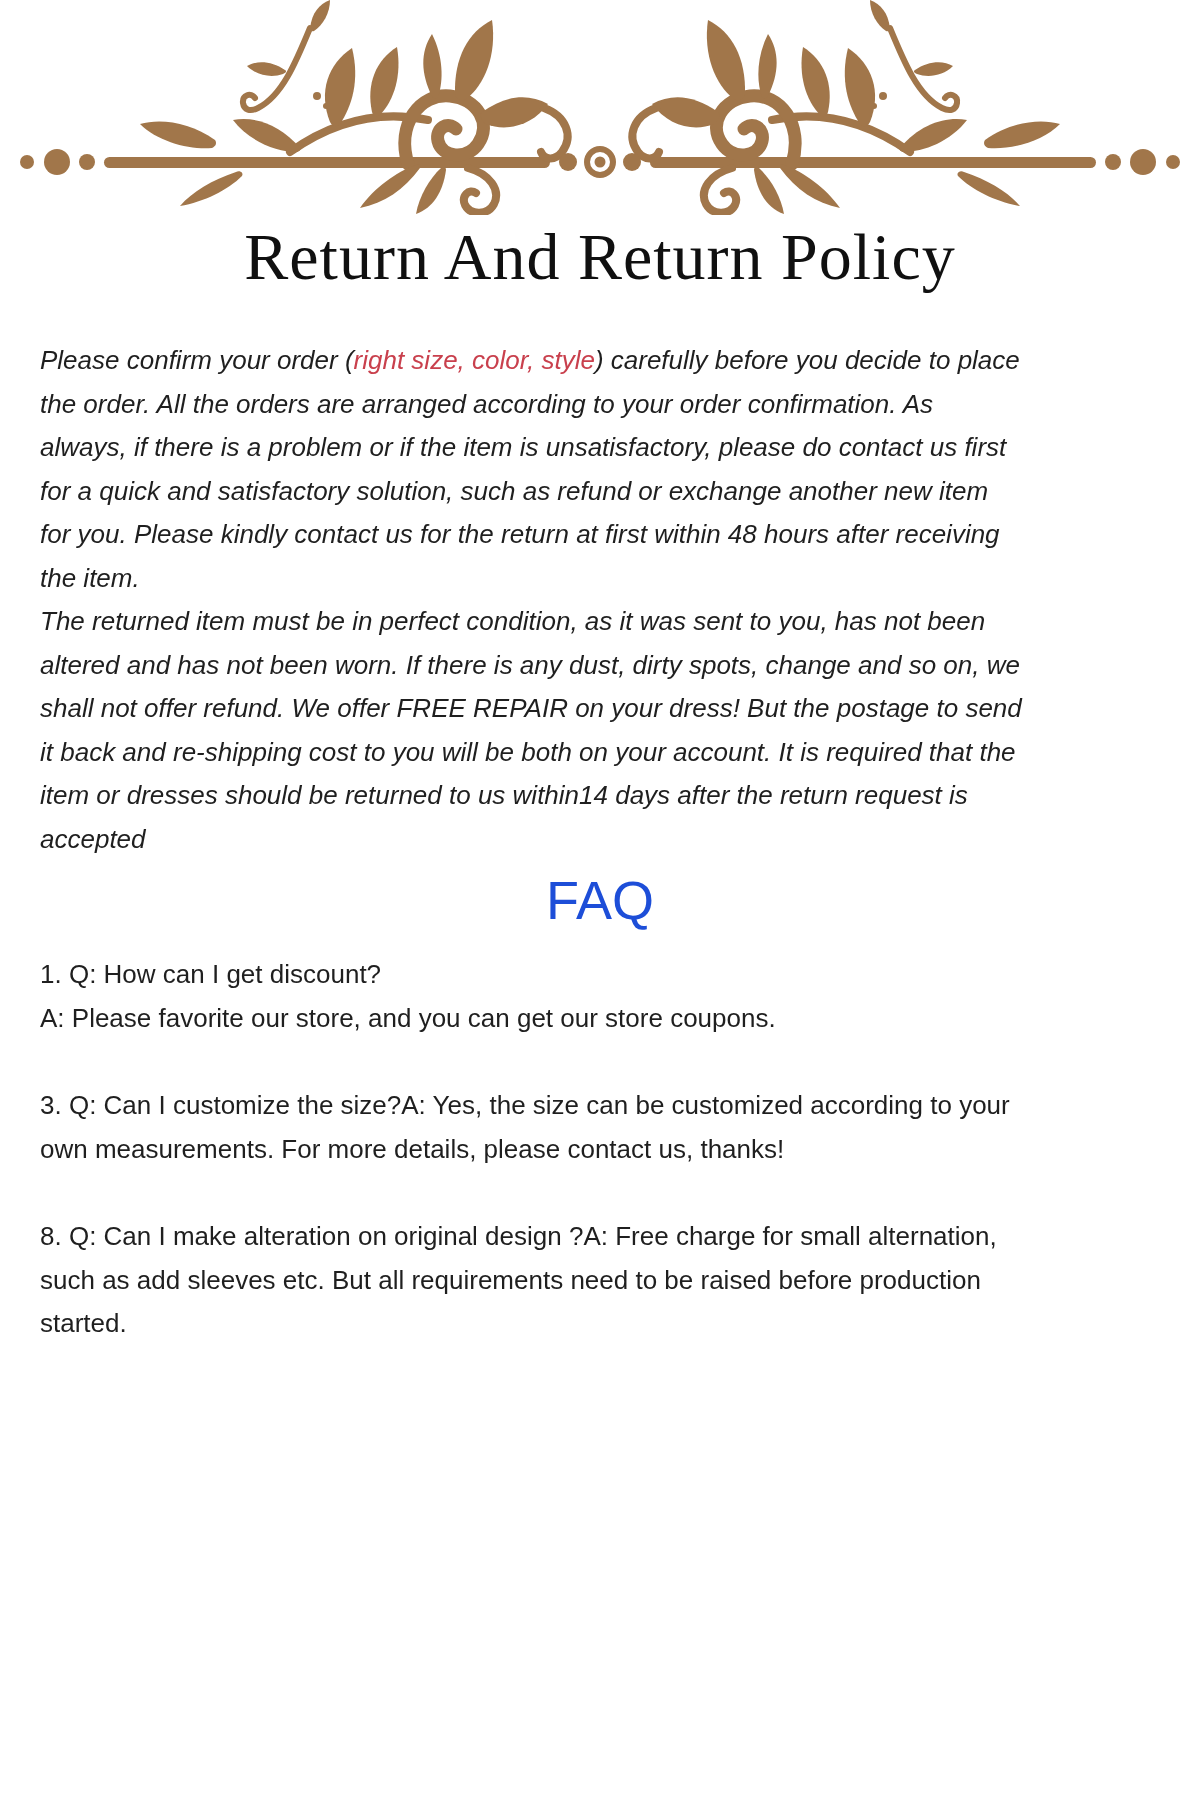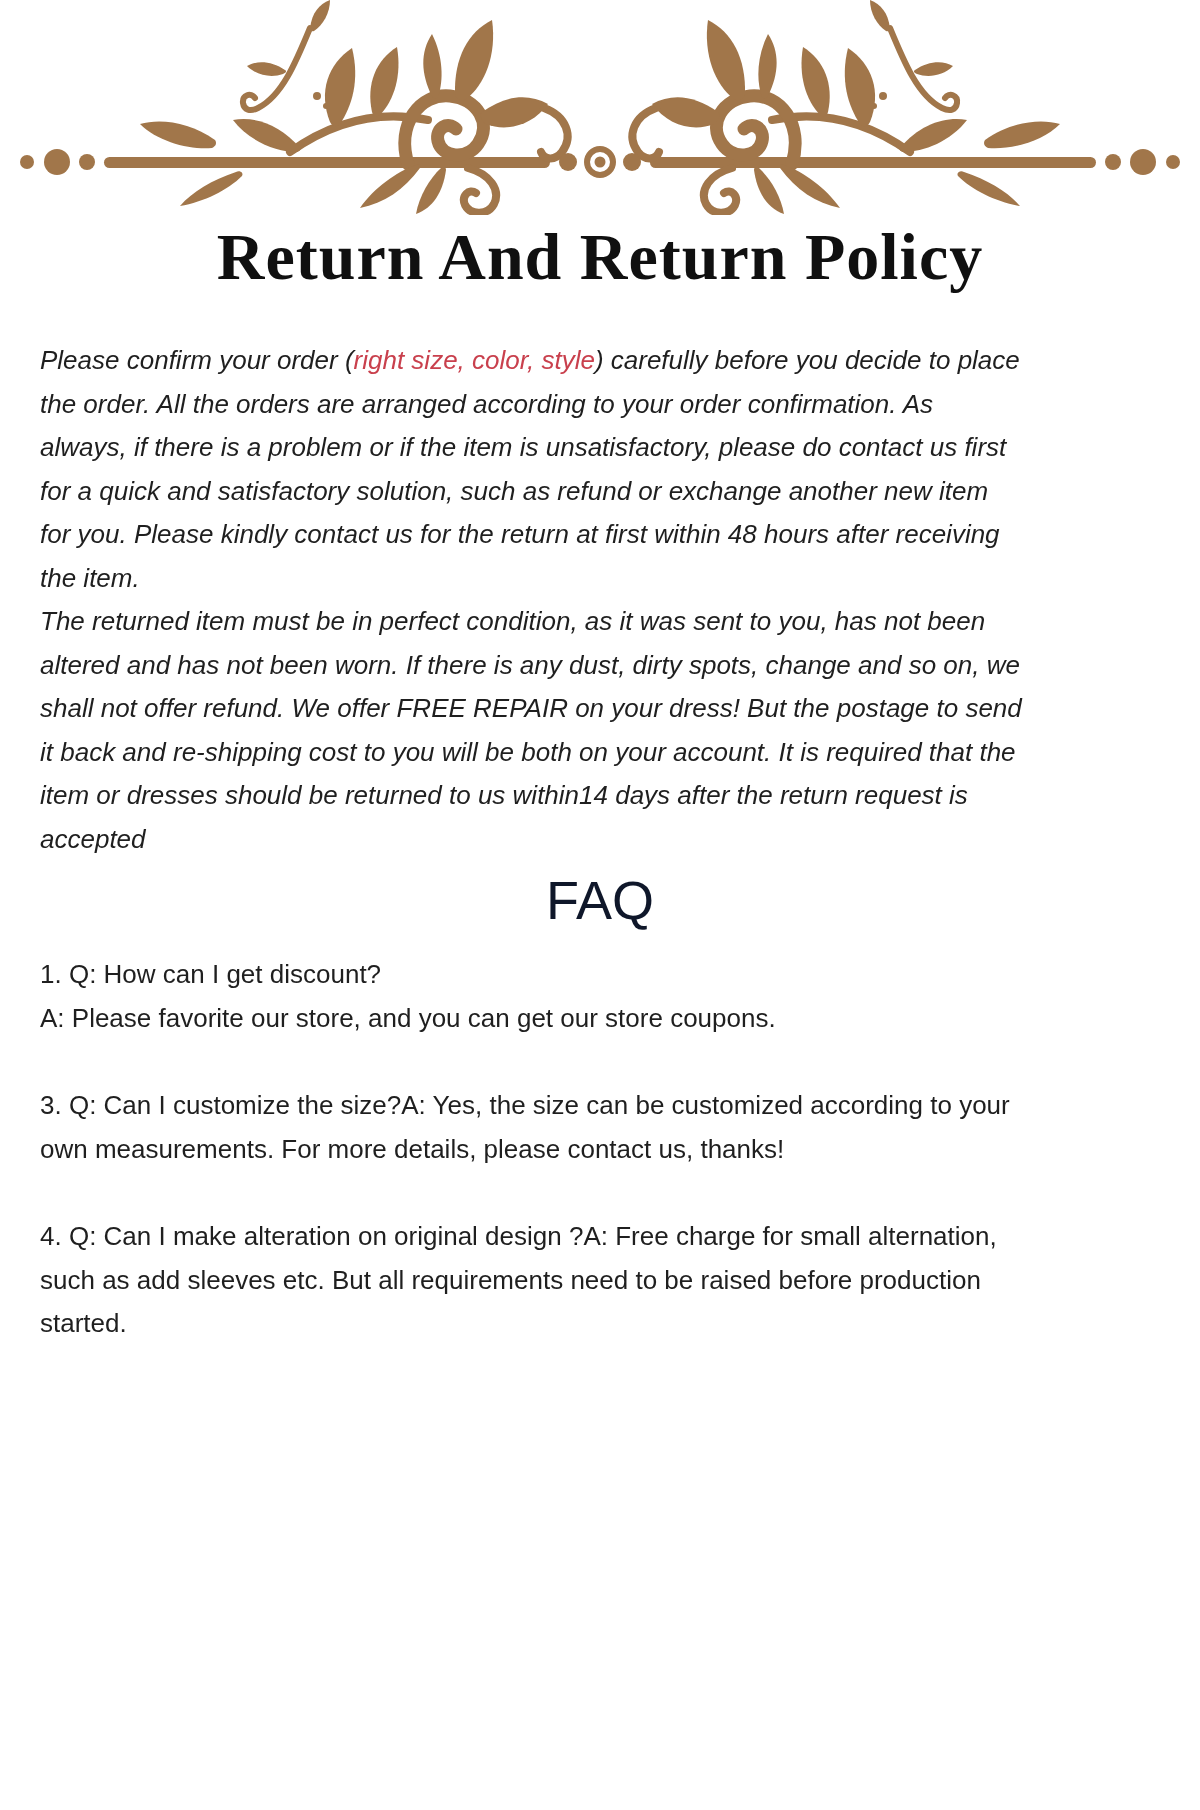--- a/index.html
+++ b/index.html
@@ -17,21 +17,21 @@
     overflow:hidden;
     position:relative;
   }
   .ornament-wrap{
     width:1200px;
     height:215px;
     display:block;
   }
   .page-title{
     font-family:"Liberation Serif","DejaVu Serif",serif;
-    font-weight:700;
+    font-weight:400;
     font-size:66px;
     line-height:76px;
     text-align:center;
     margin:4px 0 0 0;
     letter-spacing:1px;
     color:#101010;
   }
   .policy{
     margin:44px 40px 0 40px;
     max-width:985px;
@@ -41,21 +41,21 @@
     font-style:italic;
   }
   .policy p{margin:0;}
   .policy-highlight{color:var(--red-accent);}
   .faq-heading{
     font-size:54px;
     line-height:62px;
     font-weight:400;
     text-align:center;
     margin:8px 0 0 0;
-    color:#0f172a;
+    color:#1d4ed8;
   }
   .faq{
     margin:22px 40px 0 40px;
     max-width:985px;
     font-size:26px;
     line-height:43.5px;
   }
   .faq-item{margin:0 0 44px 0;}
   .faq-item:last-child{margin-bottom:0;}
   .faq-line{display:block;}
@@ -120,14 +120,14 @@
 </div>
 
 <h2 class="faq-heading">FAQ</h2>
 
 <div class="faq">
   <p class="faq-item">
     <span class="faq-line">1. Q: How can I get discount?</span>
     <span class="faq-line">A: Please favorite our store, and you can get our store coupons.</span>
   </p>
   <p class="faq-item">3. Q: Can I customize the size?A: Yes, the size can be customized according to your own measurements. For more details, please contact us, thanks!</p>
-  <p class="faq-item">4. Q: Can I make alteration on original design ?A: Free charge for small alternation, such as add sleeves etc. But all requirements need to be raised before production started.</p>
+  <p class="faq-item">8. Q: Can I make alteration on original design ?A: Free charge for small alternation, such as add sleeves etc. But all requirements need to be raised before production started.</p>
 </div>
 
 </body></html>

